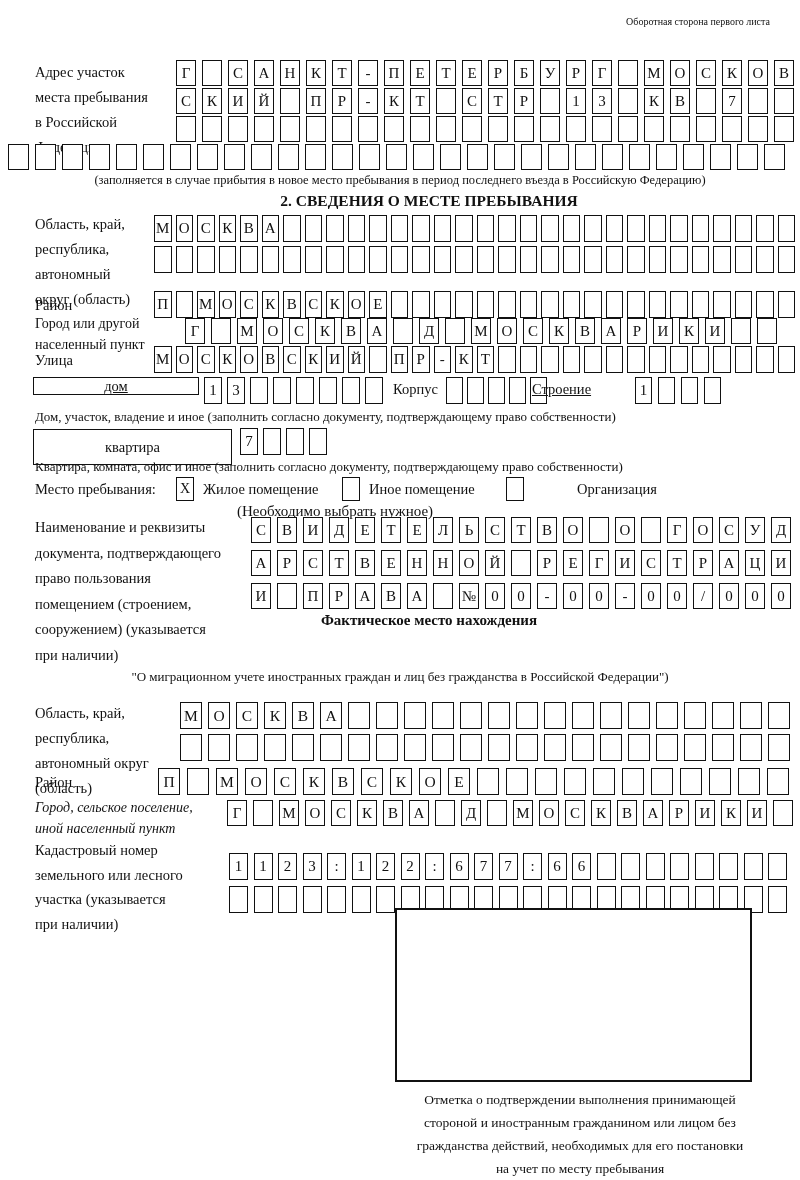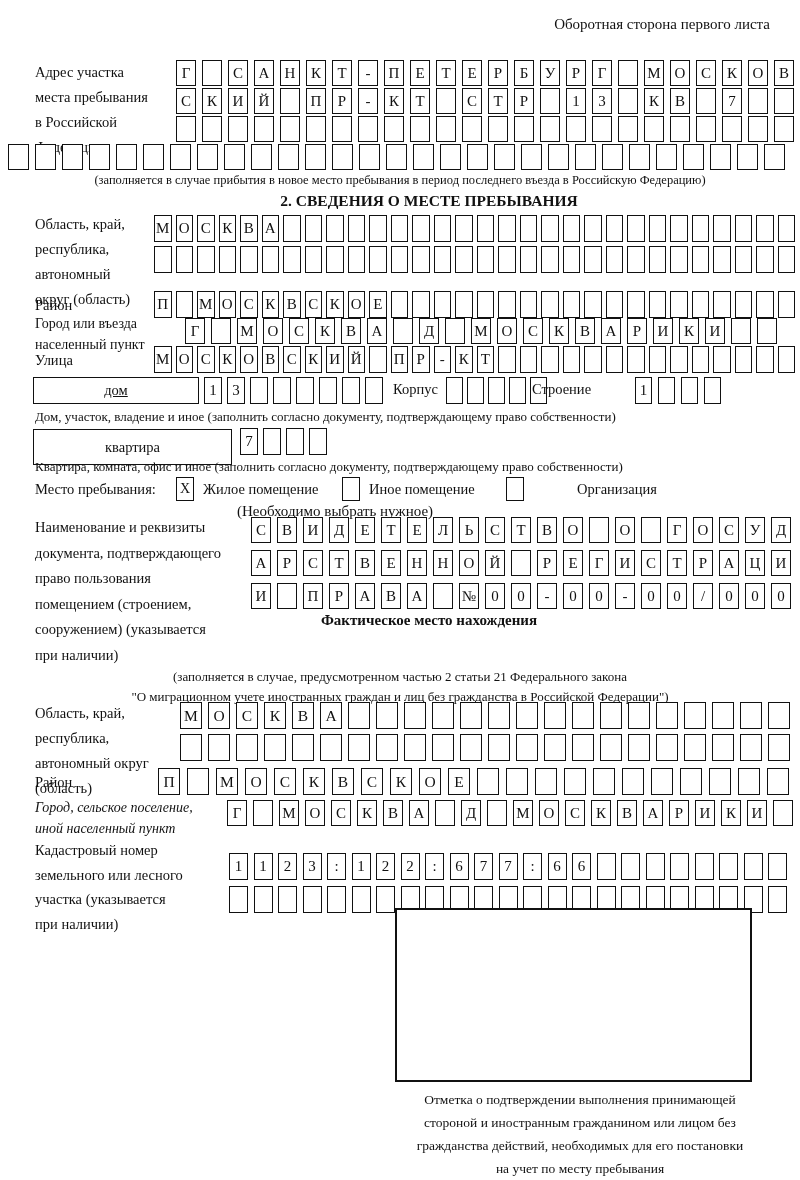--- a/index.html
+++ b/index.html
@@ -1,21 +1,21 @@
 <!DOCTYPE html>
 <html><head>
 <meta charset="utf-8">
 <style>
   html,body{margin:0;padding:0;background:#fff;}
   .page{
     position:relative;width:800px;height:1180px;background:#ffffff;
     font-family:"Liberation Serif","DejaVu Serif",serif;color:#111;overflow:hidden;
   }
   .abs{position:absolute;}
-  .hdr-note{top:16px;right:30px;font-size:15px;}
+  .hdr-note{top:16px;right:30px;font-size:10px;}
   .lbl{font-size:14.5px;line-height:25px;}
   .lbl-sm{font-size:14px;line-height:21px;}
   .cap{font-size:12.5px;}
   .center{left:0;width:800px;text-align:center;}
   .sec-title{font-weight:bold;font-size:15.5px;padding-left:29px;}
   
   .cr{display:flex;}
   .cr .cell{
     box-sizing:border-box;border:1.6px solid #111;background:#fff;
     display:flex;align-items:center;justify-content:center;
@@ -46,21 +46,21 @@
   .f-cap{font-size:13px;line-height:20px;}
 </style>
 </head>
 <body>
 
 <div class="page">
 
   <div class="abs hdr-note">Оборотная сторона первого листа</div>
 
   <div class="abs lbl" style="left:35px;top:60px;">
-      <div>Адрес участка</div>
+      <div>Адрес участок</div>
       <div>места пребывания</div>
       <div>в Российской</div>
       <div>Федерации</div>
     </div>
   <div class="abs cr s20" style="left:176px;top:60px;">
       <span class="cell">Г</span>
       <span class="cell"></span>
       <span class="cell">С</span>
       <span class="cell">А</span>
       <span class="cell">Н</span>
@@ -270,21 +270,21 @@
       <span class="cell"></span>
       <span class="cell"></span>
       <span class="cell"></span>
       <span class="cell"></span>
       <span class="cell"></span>
       <span class="cell"></span>
       <span class="cell"></span>
     </div>
 
   <div class="abs lbl-sm" style="left:35px;top:313px;">
-      <div>Город или въезда</div>
+      <div>Город или другой</div>
       <div>населенный пункт</div>
     </div>
   <div class="abs cr s20" style="left:185px;top:318px;">
       <span class="cell">Г</span>
       <span class="cell"></span>
       <span class="cell">М</span>
       <span class="cell">О</span>
       <span class="cell">С</span>
       <span class="cell">К</span>
       <span class="cell">В</span>
@@ -333,40 +333,40 @@
       <span class="cell"></span>
       <span class="cell"></span>
       <span class="cell"></span>
       <span class="cell"></span>
       <span class="cell"></span>
       <span class="cell"></span>
       <span class="cell"></span>
       <span class="cell"></span>
     </div>
 
-  <div class="abs big-box" style="left:33px;top:377px;width:166px;height:27px;text-decoration:underline;">дом</div>
+  <div class="abs big-box" style="left:33px;top:377px;width:166px;height:18px;text-decoration:underline;">дом</div>
   <div class="abs cr s18" style="left:204px;top:377px;">
       <span class="cell">1</span>
       <span class="cell">3</span>
       <span class="cell"></span>
       <span class="cell"></span>
       <span class="cell"></span>
       <span class="cell"></span>
       <span class="cell"></span>
       <span class="cell"></span>
     </div>
   <div class="abs mesto-txt" style="left:393px;top:381px;">Корпус</div>
   <div class="abs cr k17" style="left:446px;top:377px;">
       <span class="cell"></span>
       <span class="cell"></span>
       <span class="cell"></span>
       <span class="cell"></span>
       <span class="cell"></span>
     </div>
-  <div class="abs mesto-txt" style="left:532px;top:381px;">Строение</div>
+  <div class="abs mesto-txt" style="left:532px;top:381px;text-decoration:underline;">Строение</div>
   <div class="abs cr st17" style="left:635px;top:377px;">
       <span class="cell">1</span>
       <span class="cell"></span>
       <span class="cell"></span>
       <span class="cell"></span>
     </div>
   <div class="abs cap" style="left:35px;top:409px;font-size:13px;">Дом, участок, владение и иное (заполнить согласно документу, подтверждающему право собственности)</div>
 
   <div class="abs big-box" style="left:33px;top:429px;width:199px;height:36px;">квартира</div>
   <div class="abs cr s18" style="left:240px;top:428px;">
@@ -459,21 +459,20 @@
       <span class="cell">0</span>
       <span class="cell">0</span>
       <span class="cell">/</span>
       <span class="cell">0</span>
       <span class="cell">0</span>
       <span class="cell">0</span>
     </div>
 
   <div class="abs sec-title center" style="top:612px;font-size:15px;">Фактическое место нахождения</div>
   <div class="abs center f-cap" style="top:667px;">
-      <div>(заполняется в случае, предусмотренном частью 2 статьи 21 Федерального закона</div>
       <div>"О миграционном учете иностранных граждан и лиц без гражданства в Российской Федерации")</div>
     </div>
 
   <div class="abs lbl" style="left:35px;top:701px;">
       <div>Область, край,</div>
       <div>республика,</div>
       <div>автономный округ</div>
       <div>(область)</div>
     </div>
   <div class="abs cr s22" style="left:180px;top:702px;">

